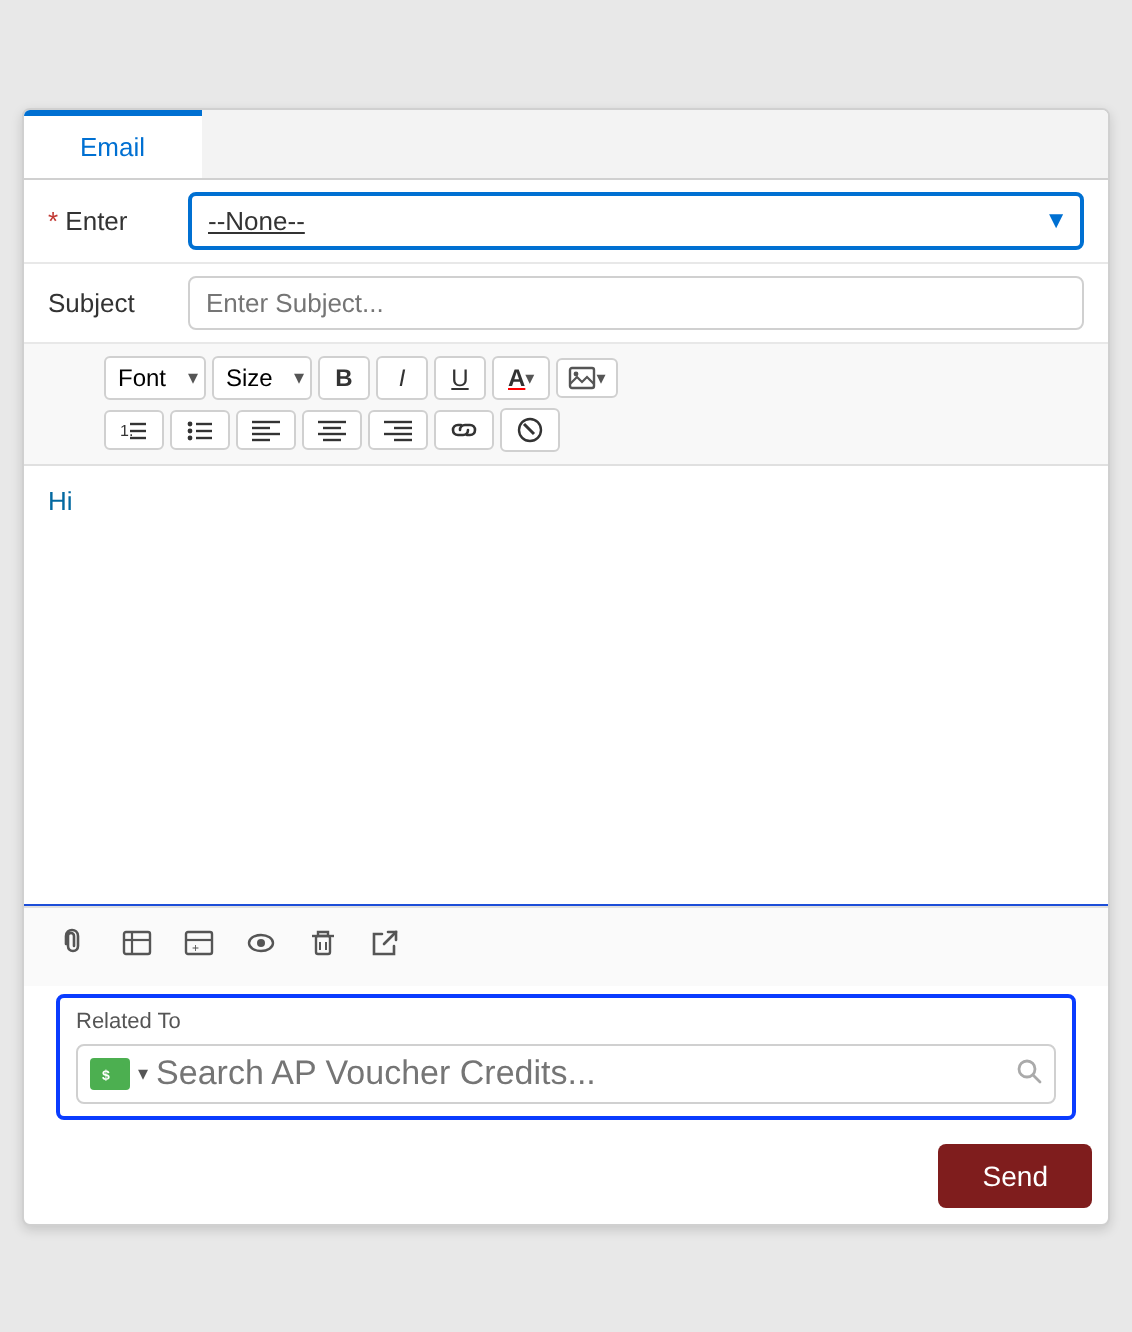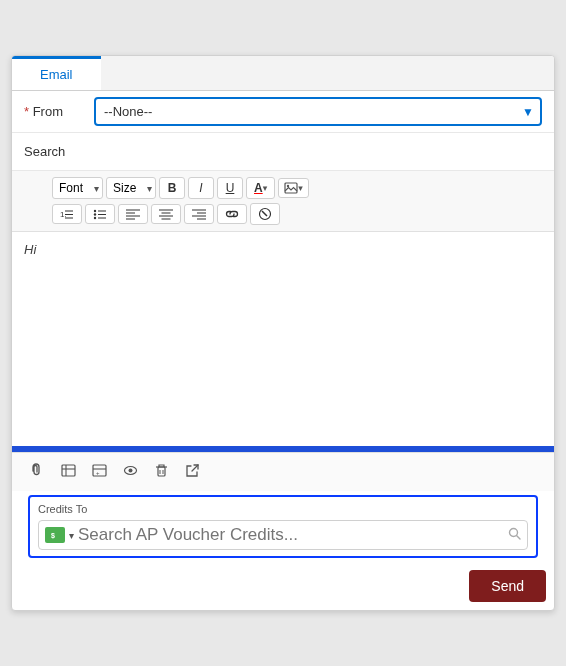--- a/index.html
+++ b/index.html
@@ -75,20 +75,21 @@
       width: 100%;
       border: 2px solid #0070d2;
       border-radius: 4px;
       padding: 5px 30px 5px 8px;
       font-size: 13px;
       color: #333;
       appearance: none;
       background: #fff;
       cursor: pointer;
       outline: none;
+      text-decoration: underline;
     }
     .select-arrow {
       position: absolute;
       right: 8px;
       top: 50%;
       transform: translateY(-50%);
       color: #0070d2;
       pointer-events: none;
       font-size: 12px;
     }
@@ -146,23 +147,22 @@
       justify-content: center;
     }
     .toolbar-btn.bold { font-weight: bold; }
     .toolbar-btn.italic { font-style: italic; }
     .toolbar-btn.underline { text-decoration: underline; }
     .editor-area {
       min-height: 220px;
       padding: 10px 12px;
       background: #fff;
       font-size: 13px;
-      color: #404040;
-      border-bottom: 6px solid #1d4ed8;
-      font-style: italic;
+      color: #0369a1;
+      border-bottom: 1px solid #1d4ed8;
     }
     .bottom-toolbar {
       display: flex;
       align-items: center;
       gap: 4px;
       padding: 6px 12px;
       border-top: 1px solid #e0e0e0;
       background: #fafafa;
     }
     .bottom-btn {
@@ -255,32 +255,33 @@
 
 <div class="email-panel">
 
   <div class="tab-bar">
     <div class="tab-item active">Email</div>
   </div>
 
   <div class="form-body">
 
     <div class="field-row">
-      <div class="field-label required">From</div>
+      <div class="field-label required">Enter</div>
       <div class="select-wrapper">
         <select class="select-field">
           <option>--None--</option>
         </select>
         <span class="select-arrow">▼</span>
       </div>
     </div>
 
 
     <div class="field-row">
-      <div class="field-label">Search</div>
+      <div class="field-label">Subject</div>
+      <input class="field-input" type="text" placeholder="Enter Subject..." style="">
     </div>
 
     <div class="toolbar-section">
       <div class="toolbar-row">
 
         <div class="toolbar-select-wrap">
           <select class="toolbar-select">
             <option>Font</option>
           </select>
         </div>
@@ -426,21 +427,21 @@
         <svg width="15" height="15" viewBox="0 0 15 15">
           <polyline points="9,2 13,2 13,6" fill="none" stroke="#555" stroke-width="1.3" stroke-linecap="round"></polyline>
           <line x1="13" y1="2" x2="7" y2="8" stroke="#555" stroke-width="1.3" stroke-linecap="round"></line>
           <path d="M6,3 L2,3 L2,13 L12,13 L12,9" fill="none" stroke="#555" stroke-width="1.3" stroke-linecap="round"></path>
         </svg>
       </button>
     </div>
 
     <div style="padding: 4px 8px 0 8px;">
       <div class="related-section">
-        <div class="related-label">Credits To</div>
+        <div class="related-label">Related To</div>
         <div class="related-input-row">
           <div class="related-icon">
             <svg width="16" height="12" viewBox="0 0 16 12">
               <rect x="1" y="1" width="14" height="10" rx="1" fill="#4caf50"></rect>
               <text x="4" y="9" font-size="7" fill="white" font-weight="bold">$</text>
             </svg>
           </div>
           <span class="dropdown-arrow-small">▾</span>
           <input type="text" class="related-input" placeholder="Search AP Voucher Credits..." style="">
           <span class="search-icon-related">

